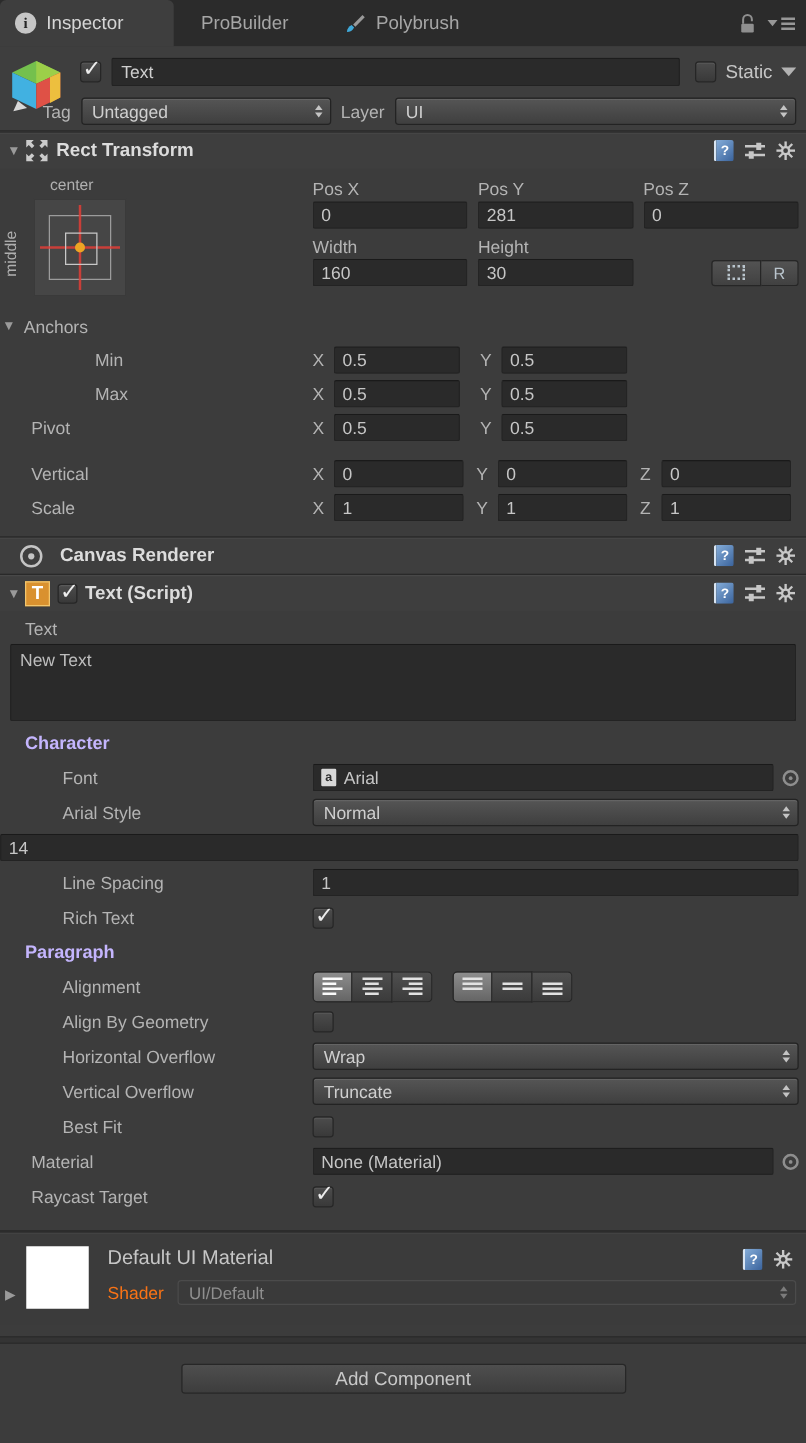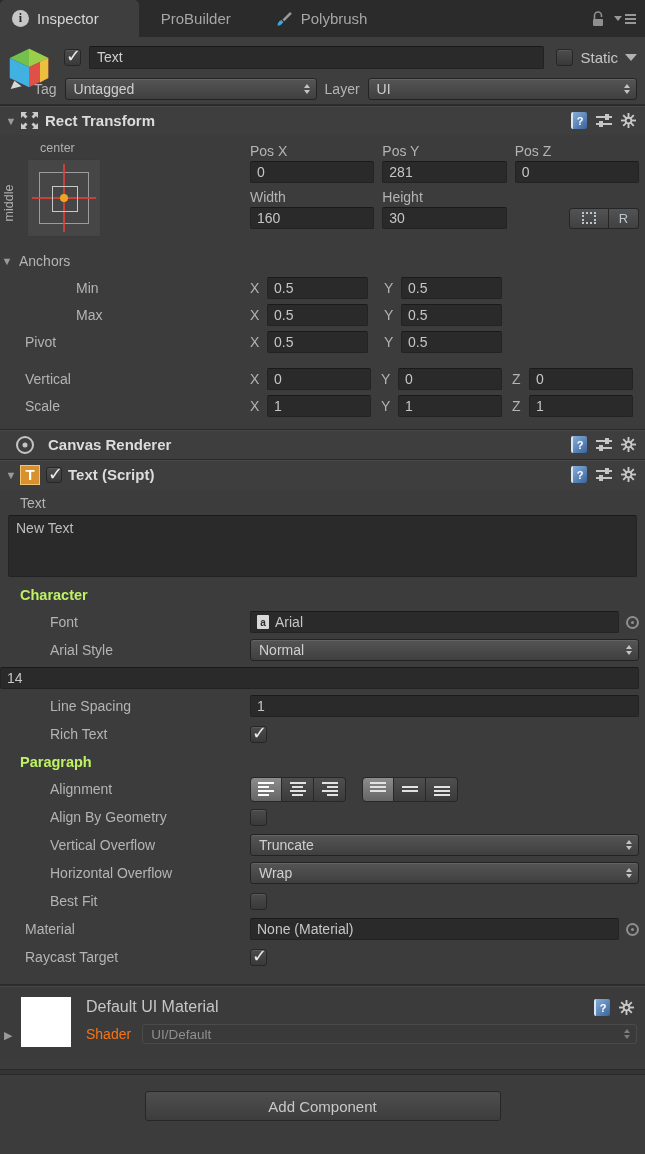--- a/index.html
+++ b/index.html
@@ -33,21 +33,21 @@
   .name-field { flex:1; height:23px; line-height:21px; background:#2a2a2a; border:1px solid #222;
     border-top-color:#191919; border-radius:2px; padding:0 7px; color:#cfcfcf; margin:0 12px 0 8px; }
   .static-wrap { display:flex; align-items:center; gap:7px; }
   .static-txt { color:#c6c6c6; font-size:15px; }
   .drop-tri { width:0; height:0; border-left:6px solid transparent; border-right:6px solid transparent; border-top:7px solid #b2b2b2; }
   .go-row2 { margin-left:26px; margin-top:7px; display:flex; align-items:center; gap:8px; height:23px; }
   .go-row2 .flab { color:#b4b4b4; }
   .dropdown { height:22px; background:linear-gradient(#555,#3f3f3f); border:1px solid #232323; border-radius:3px;
     display:flex; align-items:center; padding:0 20px 0 8px; position:relative; color:#cfcfcf;
     box-shadow:inset 0 1px 0 rgba(255,255,255,.09); white-space:nowrap; overflow:hidden; }
-  .dd-tag { width:252px;text-align:center; }
+  .dd-tag { width:200px;text-align:center; }
   .dd-flex { flex:1; }
   .stepper { position:absolute; right:6px; top:50%; transform:translateY(-50%); }
   .stepper i { display:block; width:0; height:0; border-left:3.5px solid transparent; border-right:3.5px solid transparent; }
   .stepper .up { border-bottom:4px solid #c4c4c4; margin-bottom:2px; }
   .stepper .dn { border-top:4px solid #c4c4c4; }
 
   
   .comp-header { height:30px; background:#3e3e3e; border-top:1px solid #292929; box-shadow:inset 0 1px 0 #484848;
     display:flex; align-items:center; padding:0 9px 0 4px; flex-shrink:0; }
   .foldout { color:#9a9a9a; font-size:11px; width:14px; text-align:center; flex-shrink:0; }
@@ -100,21 +100,21 @@
   .axis3 .item { flex:1; display:flex; align-items:center; }
   .axis3 .ax { width:17px; flex-shrink:0; }
   .axis3 .field { flex:1; }
   .gap10 { height:10px; }
 
   
   .text-body { padding:3px 0 8px; }
   .plain-row { padding:3px 8px 4px 20px; color:#b4b4b4; }
   .textarea { margin:0 8px; height:62px; background:#2a2a2a; border:1px solid #232323; border-top-color:#1a1a1a;
     border-radius:2px; padding:4px 7px; color:#bdbdbd; }
-  .bold-row { font-weight:bold; color:#bef264; padding:10px 8px 5px 20px; font-size:14.5px; }
+  .bold-row { font-weight:bold; color:#c4b5fd; padding:10px 8px 5px 20px; font-size:14.5px; }
   .trow { height:28px; }
   .ctrl { flex:1; display:flex; align-items:center; }
   .obj-field { flex:1; display:flex; align-items:center; gap:6px; }
   .font-asset-icon { width:12px; height:14px; background:#d8d8d8; color:#2e2e2e; font-size:10px; font-weight:bold;
     display:flex; align-items:flex-end; justify-content:center; border-radius:1px; flex-shrink:0; line-height:13px; }
   .obj-picker { width:13px; height:13px; border:2px solid #8e8e8e; border-radius:50%; margin-left:7px; position:relative; flex-shrink:0; }
   .obj-picker::after { content:""; position:absolute; left:50%; top:50%; width:3px; height:3px; margin:-1.5px; background:#8e8e8e; border-radius:50%; }
 
   .al-group { display:flex; margin-right:16px; }
   .al-btn { width:32px; height:25px; background:linear-gradient(#4f4f4f,#3b3b3b); border:1px solid #272727; border-left:none;
@@ -146,21 +146,21 @@
   .mat-title { font-size:16px; color:#c6c6c6; }
   .shader-row { display:flex; align-items:center; gap:11px; margin-top:8px; }
   .shader-lbl { color:#f97316; }
   .shader-dd { flex:1; height:20px; border:1px solid #4b4b4b; border-radius:3px; background:#3a3a3a; color:#8f8f8f;
     padding:0 18px 0 8px; display:flex; align-items:center; position:relative; font-size:13.5px; }
   .shader-dd .stepper .up { border-bottom-color:#7c7c7c; } .shader-dd .stepper .dn { border-top-color:#7c7c7c; }
   .mat-band .hdr-icons { position:absolute; right:11px; top:13px; }
 
   .bottom-seam { height:6px; background:#343434; border-top:1px solid #2a2a2a; border-bottom:1px solid #2a2a2a; margin-top:9px; }
   .add-area { text-align:center; padding-top:16px; }
-  .add-btn { width:356px; height:30px; background:linear-gradient(#4e4e4e,#3d3d3d); border:1px solid #272727;
+  .add-btn { width:356px; height:24px; background:linear-gradient(#4e4e4e,#3d3d3d); border:1px solid #272727;
     border-radius:3px; color:#c8c8c8; font-size:15px; font-family:inherit; }
 </style>
 </head>
 <body>
 
 <div class="inspector">
 
   <div class="tabbar">
     <div class="tab active">
       <span class="info-icon">i</span>
@@ -507,33 +507,33 @@
               <i></i>
             </span>
         </span>
       </span>
     </div>
     <div class="row trow">
       <span class="lbl ind">Align By Geometry</span>
       <span class="checkbox"></span>
     </div>
     <div class="row trow">
+      <span class="lbl ind">Horizontal Overflow</span>
+      <div class="dropdown dd-flex">
+        <span>Wrap</span>
+        <span class="stepper">
+            <i class="up"></i>
+            <i class="dn"></i>
+          </span>
+      </div>
+    </div>
+    <div class="row trow">
       <span class="lbl ind">Vertical Overflow</span>
       <div class="dropdown dd-flex">
         <span>Truncate</span>
-        <span class="stepper">
-            <i class="up"></i>
-            <i class="dn"></i>
-          </span>
-      </div>
-    </div>
-    <div class="row trow">
-      <span class="lbl ind">Horizontal Overflow</span>
-      <div class="dropdown dd-flex">
-        <span>Wrap</span>
         <span class="stepper">
             <i class="up"></i>
             <i class="dn"></i>
           </span>
       </div>
     </div>
     <div class="row trow">
       <span class="lbl ind">Best Fit</span>
       <span class="checkbox"></span>
     </div>

